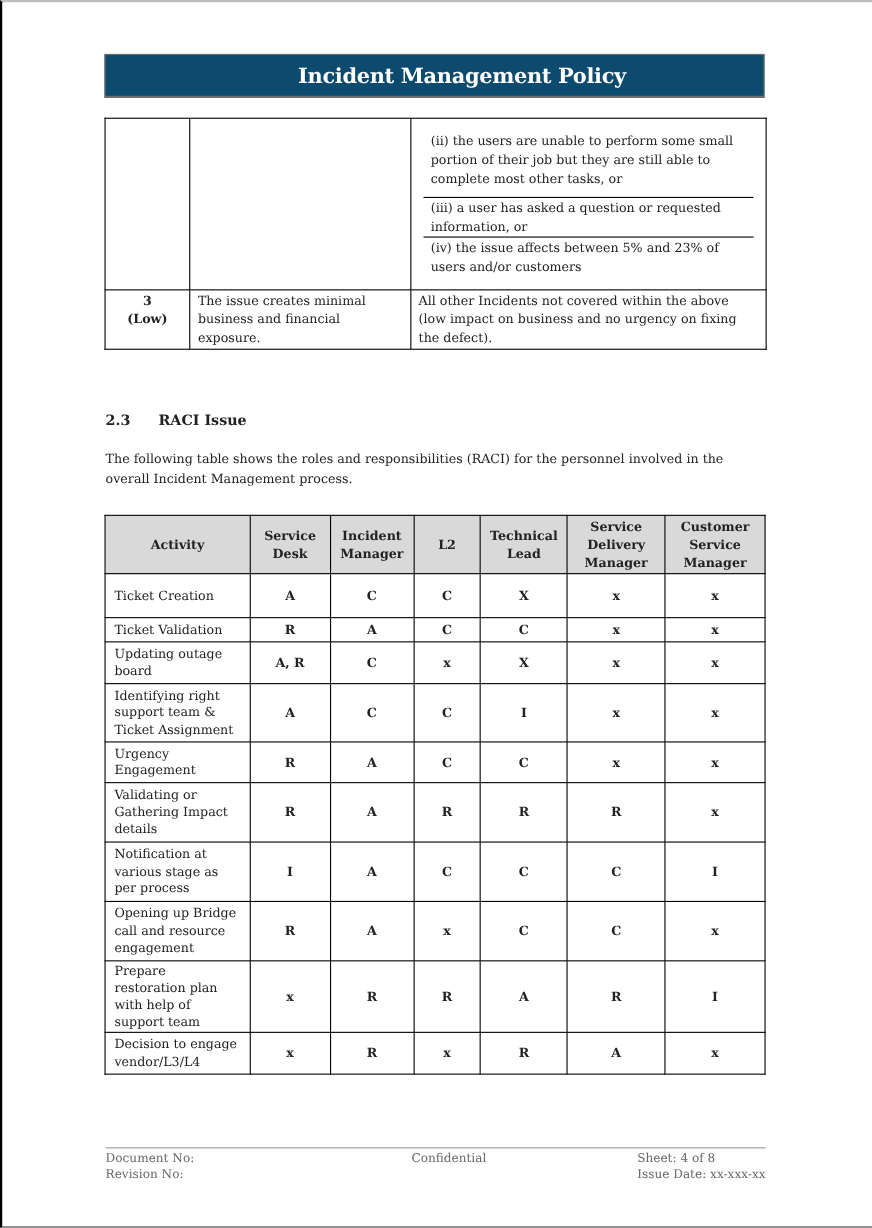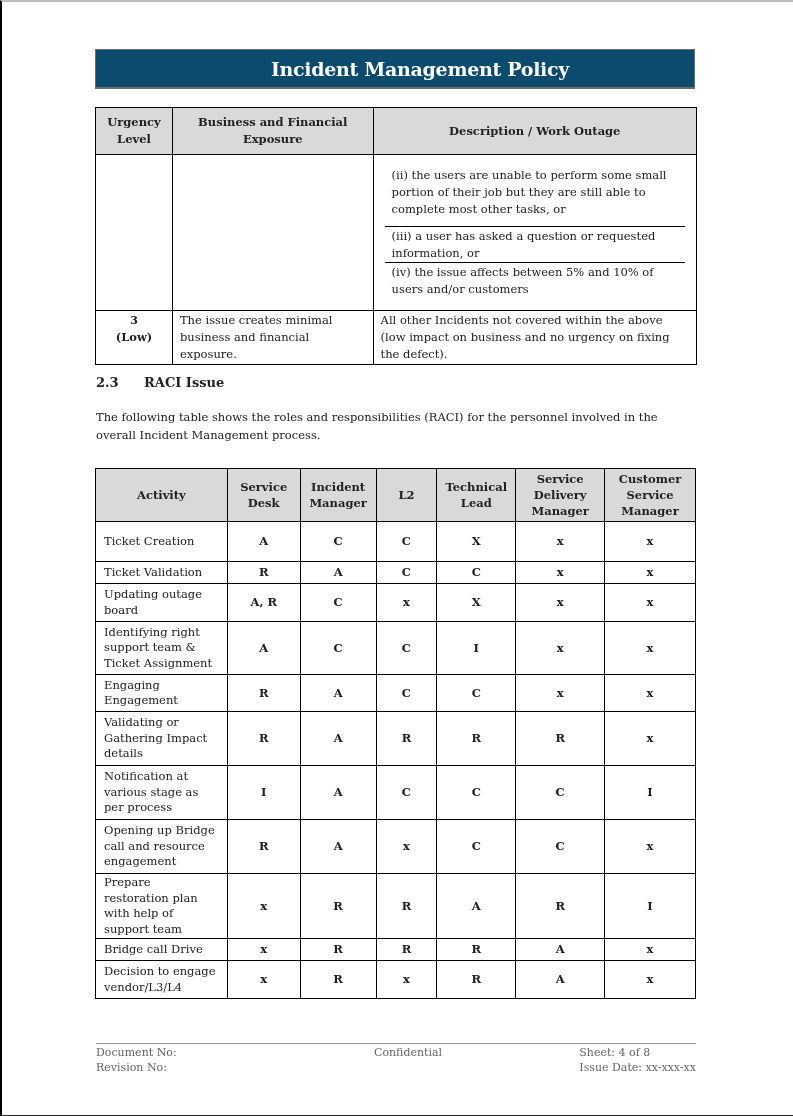--- a/index.html
+++ b/index.html
@@ -65,32 +65,27 @@
   <span>Incident Management Policy</span>
 </div>
 
 <table class="urgency">
   <colgroup>
       <col style="width:77px">
       <col style="width:201px">
       <col style="width:324px">
     </colgroup>
   <tbody>
-      <tr>
-    <th>Urgency Level</th>
-    <th>Business and Financial Exposure</th>
-    <th>Description / Work Outage</th>
-  </tr>
   <tr>
     <td class="lvl"></td>
     <td></td>
     <td class="desc-cell">
       <div class="desc-item" style="height:57px">(ii)   the users are unable to perform some small portion of their job but they are still able to complete most other tasks, or</div>
       <div class="desc-item" style="height:32px">(iii)   a user has asked a question or requested information, or</div>
-      <div class="desc-item" style="height:33px">(iv)   the issue affects between 5% and 10% of users and/or customers</div>
+      <div class="desc-item" style="height:33px">(iv)   the issue affects between 5% and 23% of users and/or customers</div>
     </td>
   </tr>
   <tr style="height:53px">
     <td class="lvl">
       <div>3</div>
       <div>(Low)</div>
     </td>
     <td>The issue creates minimal business and financial exposure.</td>
     <td>All other Incidents not covered within the above (low impact on business and no urgency on fixing the defect).</td>
   </tr>
@@ -154,21 +149,21 @@
       <tr style="height: 53px;">
         <td class="act">Identifying right support team &amp; Ticket Assignment</td>
         <td>A</td>
         <td>C</td>
         <td>C</td>
         <td>I</td>
         <td>x</td>
         <td>x</td>
       </tr>
       <tr style="height: 37px;">
-        <td class="act">Engaging Engagement</td>
+        <td class="act">Urgency Engagement</td>
         <td>R</td>
         <td>A</td>
         <td>C</td>
         <td>C</td>
         <td>x</td>
         <td>x</td>
       </tr>
       <tr style="height: 54px;">
         <td class="act">Validating or Gathering Impact details</td>
         <td>R</td>
@@ -197,29 +192,20 @@
         <td>x</td>
       </tr>
       <tr style="height: 53px;">
         <td class="act">Prepare restoration plan with help of support team</td>
         <td>x</td>
         <td>R</td>
         <td>R</td>
         <td>A</td>
         <td>R</td>
         <td>I</td>
-      </tr>
-      <tr style="height: 22px;">
-        <td class="act">Bridge call Drive</td>
-        <td>x</td>
-        <td>R</td>
-        <td>R</td>
-        <td>R</td>
-        <td>A</td>
-        <td>x</td>
       </tr>
       <tr style="height: 38px;">
         <td class="act">Decision to engage vendor/L3/L4</td>
         <td>x</td>
         <td>R</td>
         <td>x</td>
         <td>R</td>
         <td>A</td>
         <td>x</td>
       </tr>

